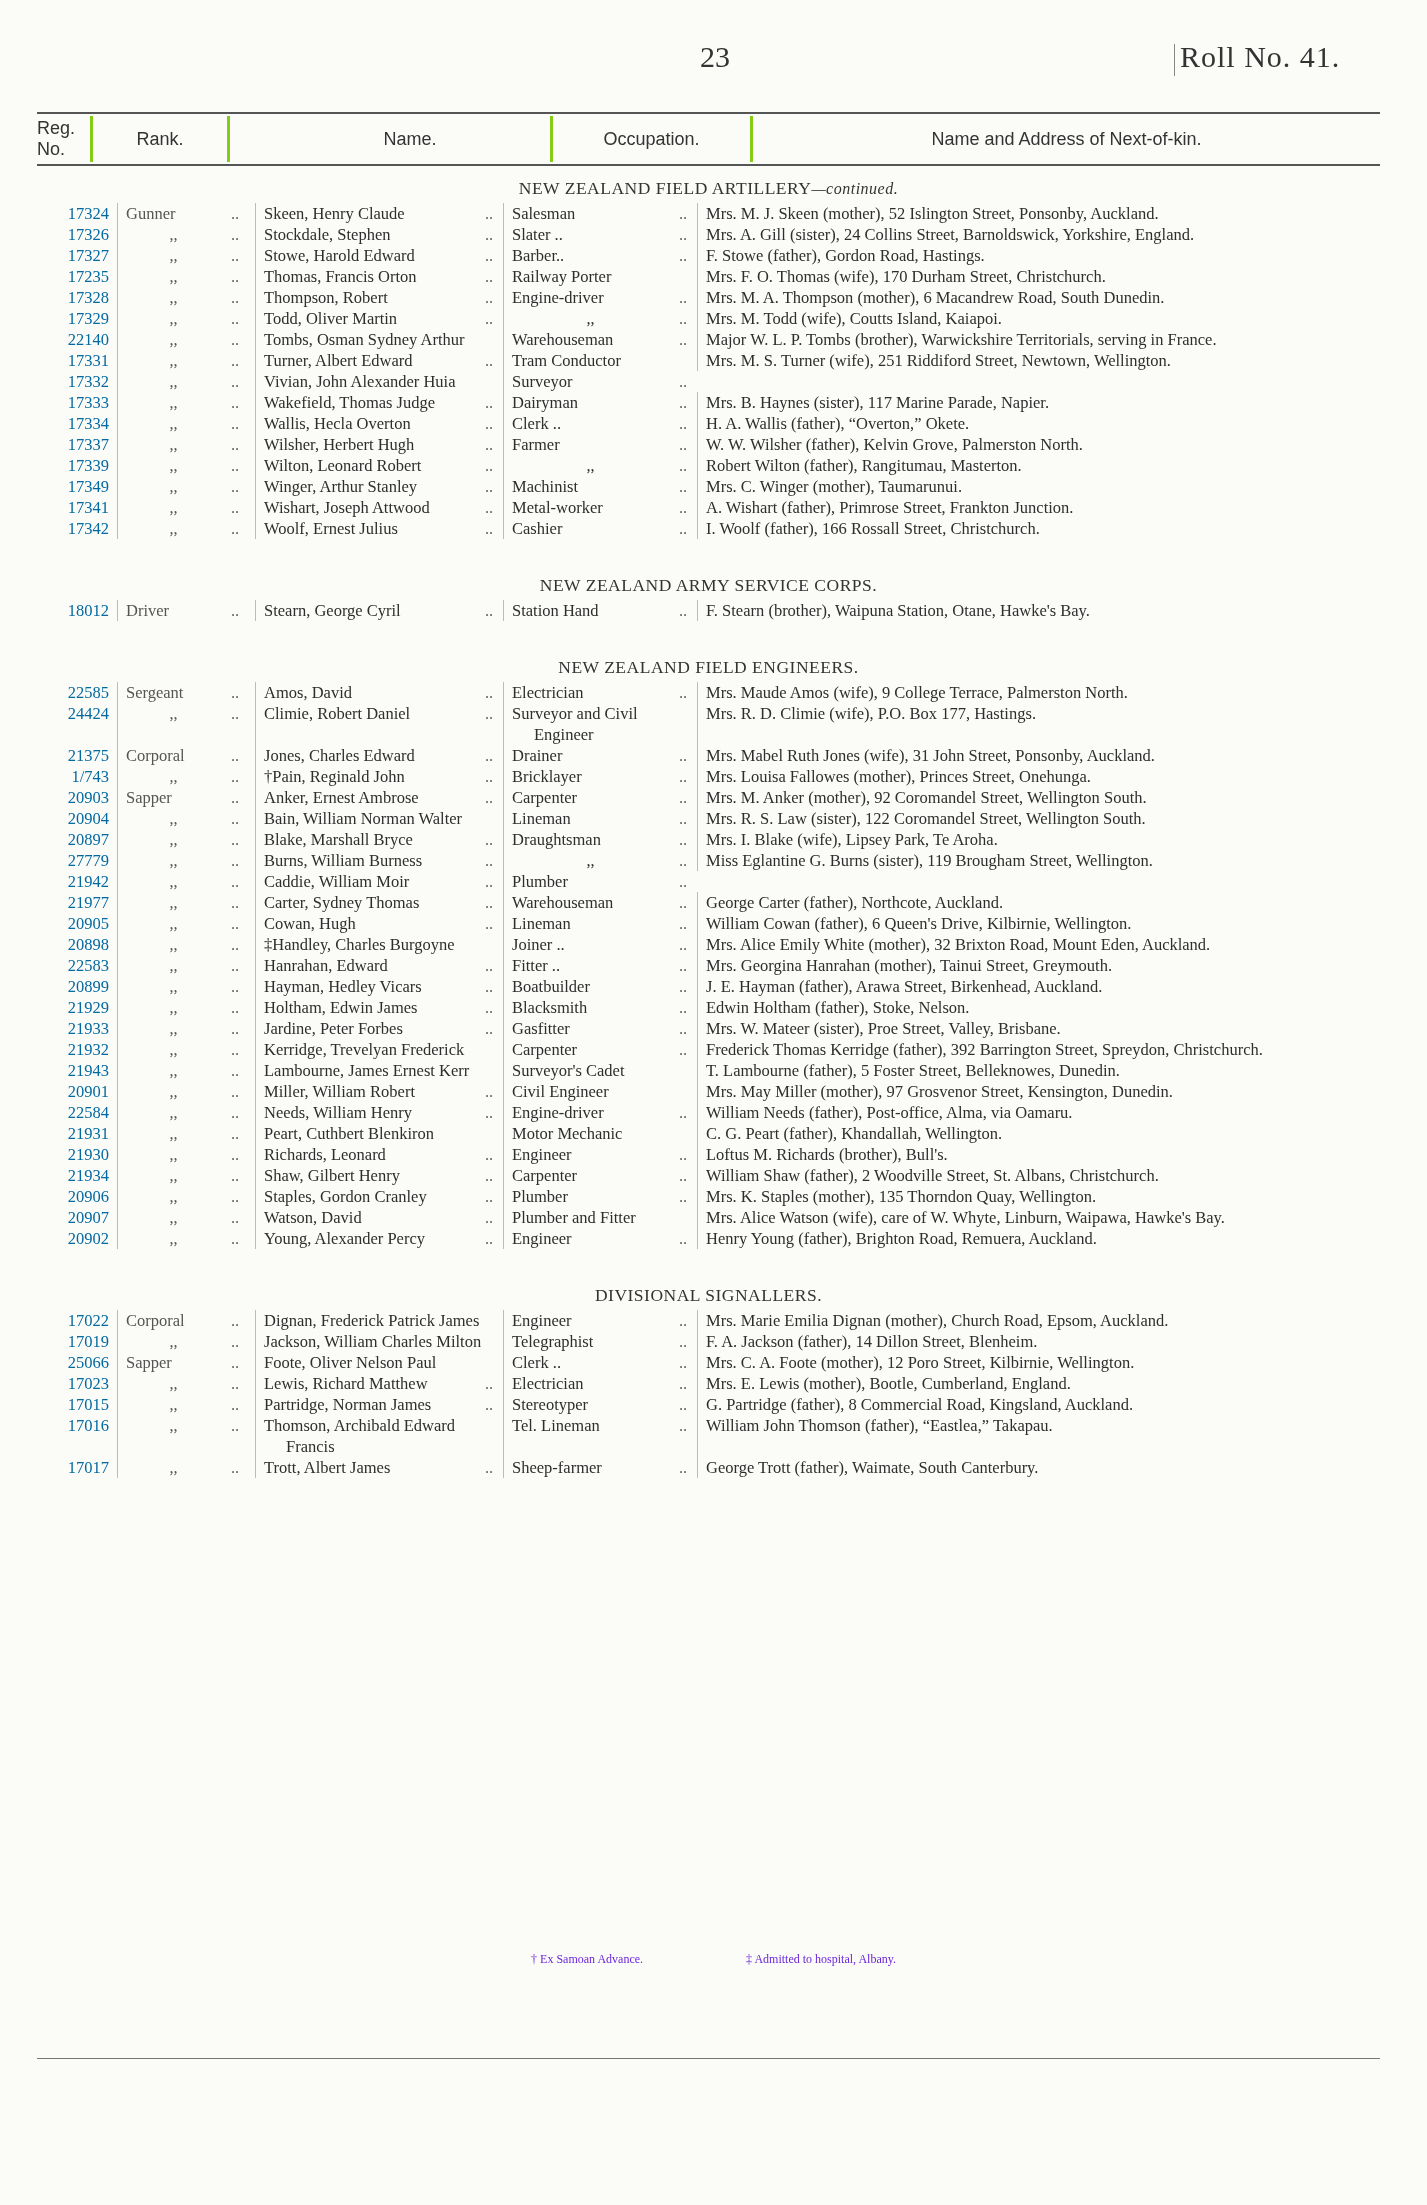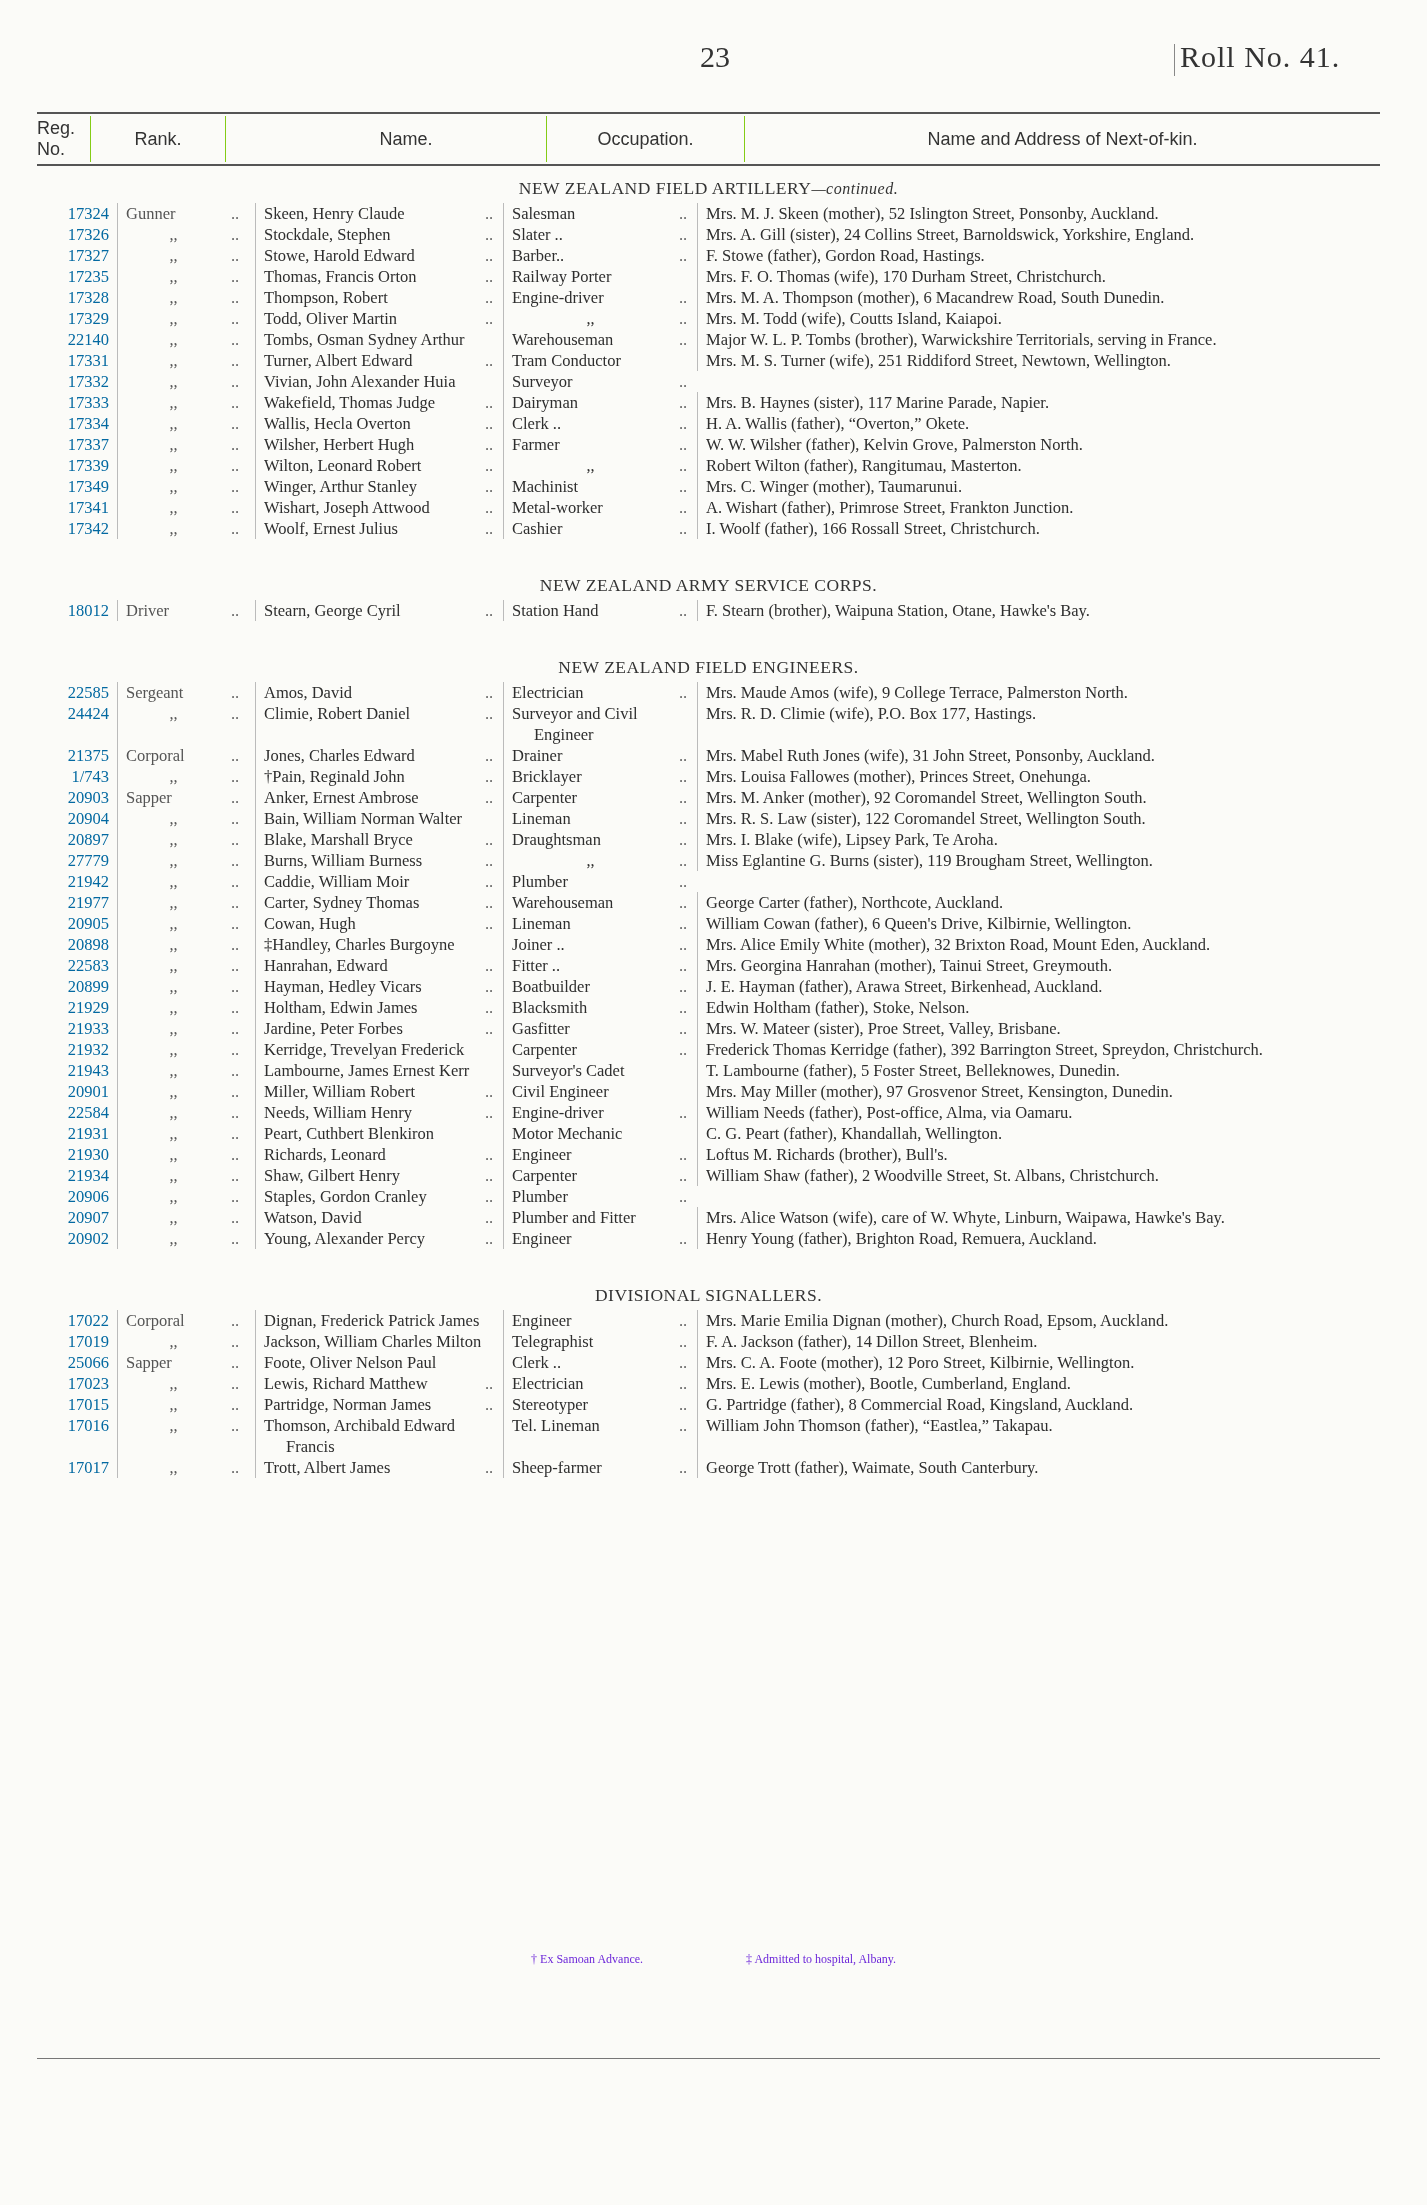--- a/index.html
+++ b/index.html
@@ -6,21 +6,21 @@
   body {
     width: 1427px; height: 2205px; position: relative; overflow: hidden;
     font-family: "Liberation Serif", "DejaVu Serif", serif; color: #2e2e2e;
   }
   .page-num { position: absolute; top: 40px; left: 700px; font-size: 30px; color: #333; }
   .roll-no { position: absolute; top: 40px; left: 1180px; font-size: 30px; color: #333; letter-spacing: 1px; }
   .roll-no::before { content: ""; position: absolute; left: -6px; top: 4px; width: 1px; height: 32px; background: #888; }
   .rule { position: absolute; left: 37px; width: 1343px; height: 2px; background: #555; }
   .rule.thin { height: 1px; background: #777; }
   .header { position: absolute; top: 116px; left: 37px; width: 1343px; height: 46px; display: flex; font-family: "Liberation Sans", "DejaVu Sans", sans-serif; font-size: 18px; color: #333; }
-  .header > div { display: flex; align-items: center; justify-content: center; border-left: 1px solid #84cc16; }
+  .header > div { display: flex; align-items: center; justify-content: center; border-left: 3px solid #84cc16; }
   .header > div:first-child { border-left: none; justify-content: flex-start; }
   .c-reg { width: 53px; }
   .c-rank { width: 134px; }
   .c-name { width: 280px; padding-left: 40px; }
   .c-occ { width: 197px; }
   .c-kin { flex: 1; }
 
   .content { position: absolute; top: 172px; left: 37px; width: 1343px; }
   .section-title { text-align: center; font-size: 17.5px; letter-spacing: 0.5px; margin: 6px 0 4px 0; color: #333; }
   .section-title i { font-size: 16px; }
@@ -700,20 +700,21 @@
           <span class="dots">..</span>
         </div>
         <div class="r-name">
           <span class="txt hang">Staples, Gordon Cranley</span>
           <span class="dots">..</span>
         </div>
         <div class="r-occ">
           <span class="txt hang">Plumber</span>
           <span class="dots">..</span>
         </div>
+        <div class="r-kin hang">Mrs. K. Staples (mother), 135 Thorndon Quay, Wellington.</div>
       </div>
       <div class="row">
         <div class="r-reg">20907</div>
         <div class="r-rank">
           <span class="ditto">,,</span>
           <span class="dots">..</span>
         </div>
         <div class="r-name">
           <span class="txt hang">Watson, David</span>
           <span class="dots">..</span>

